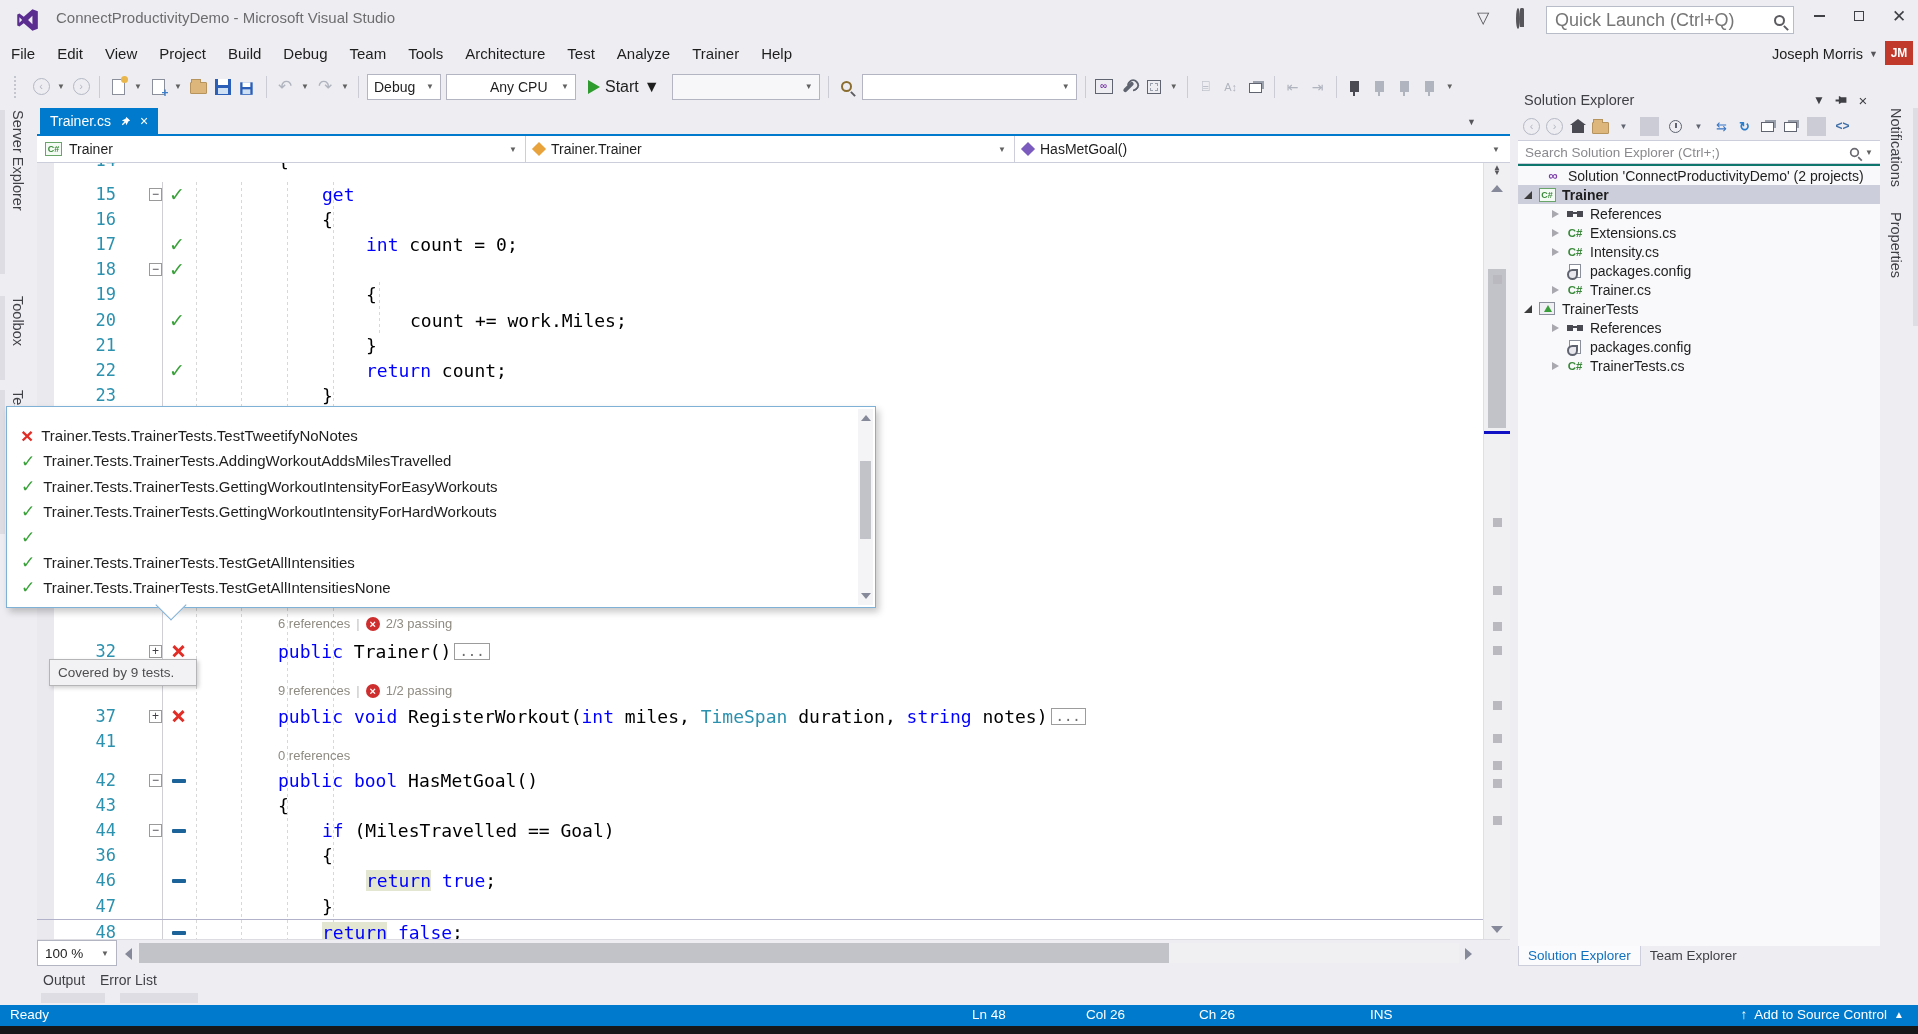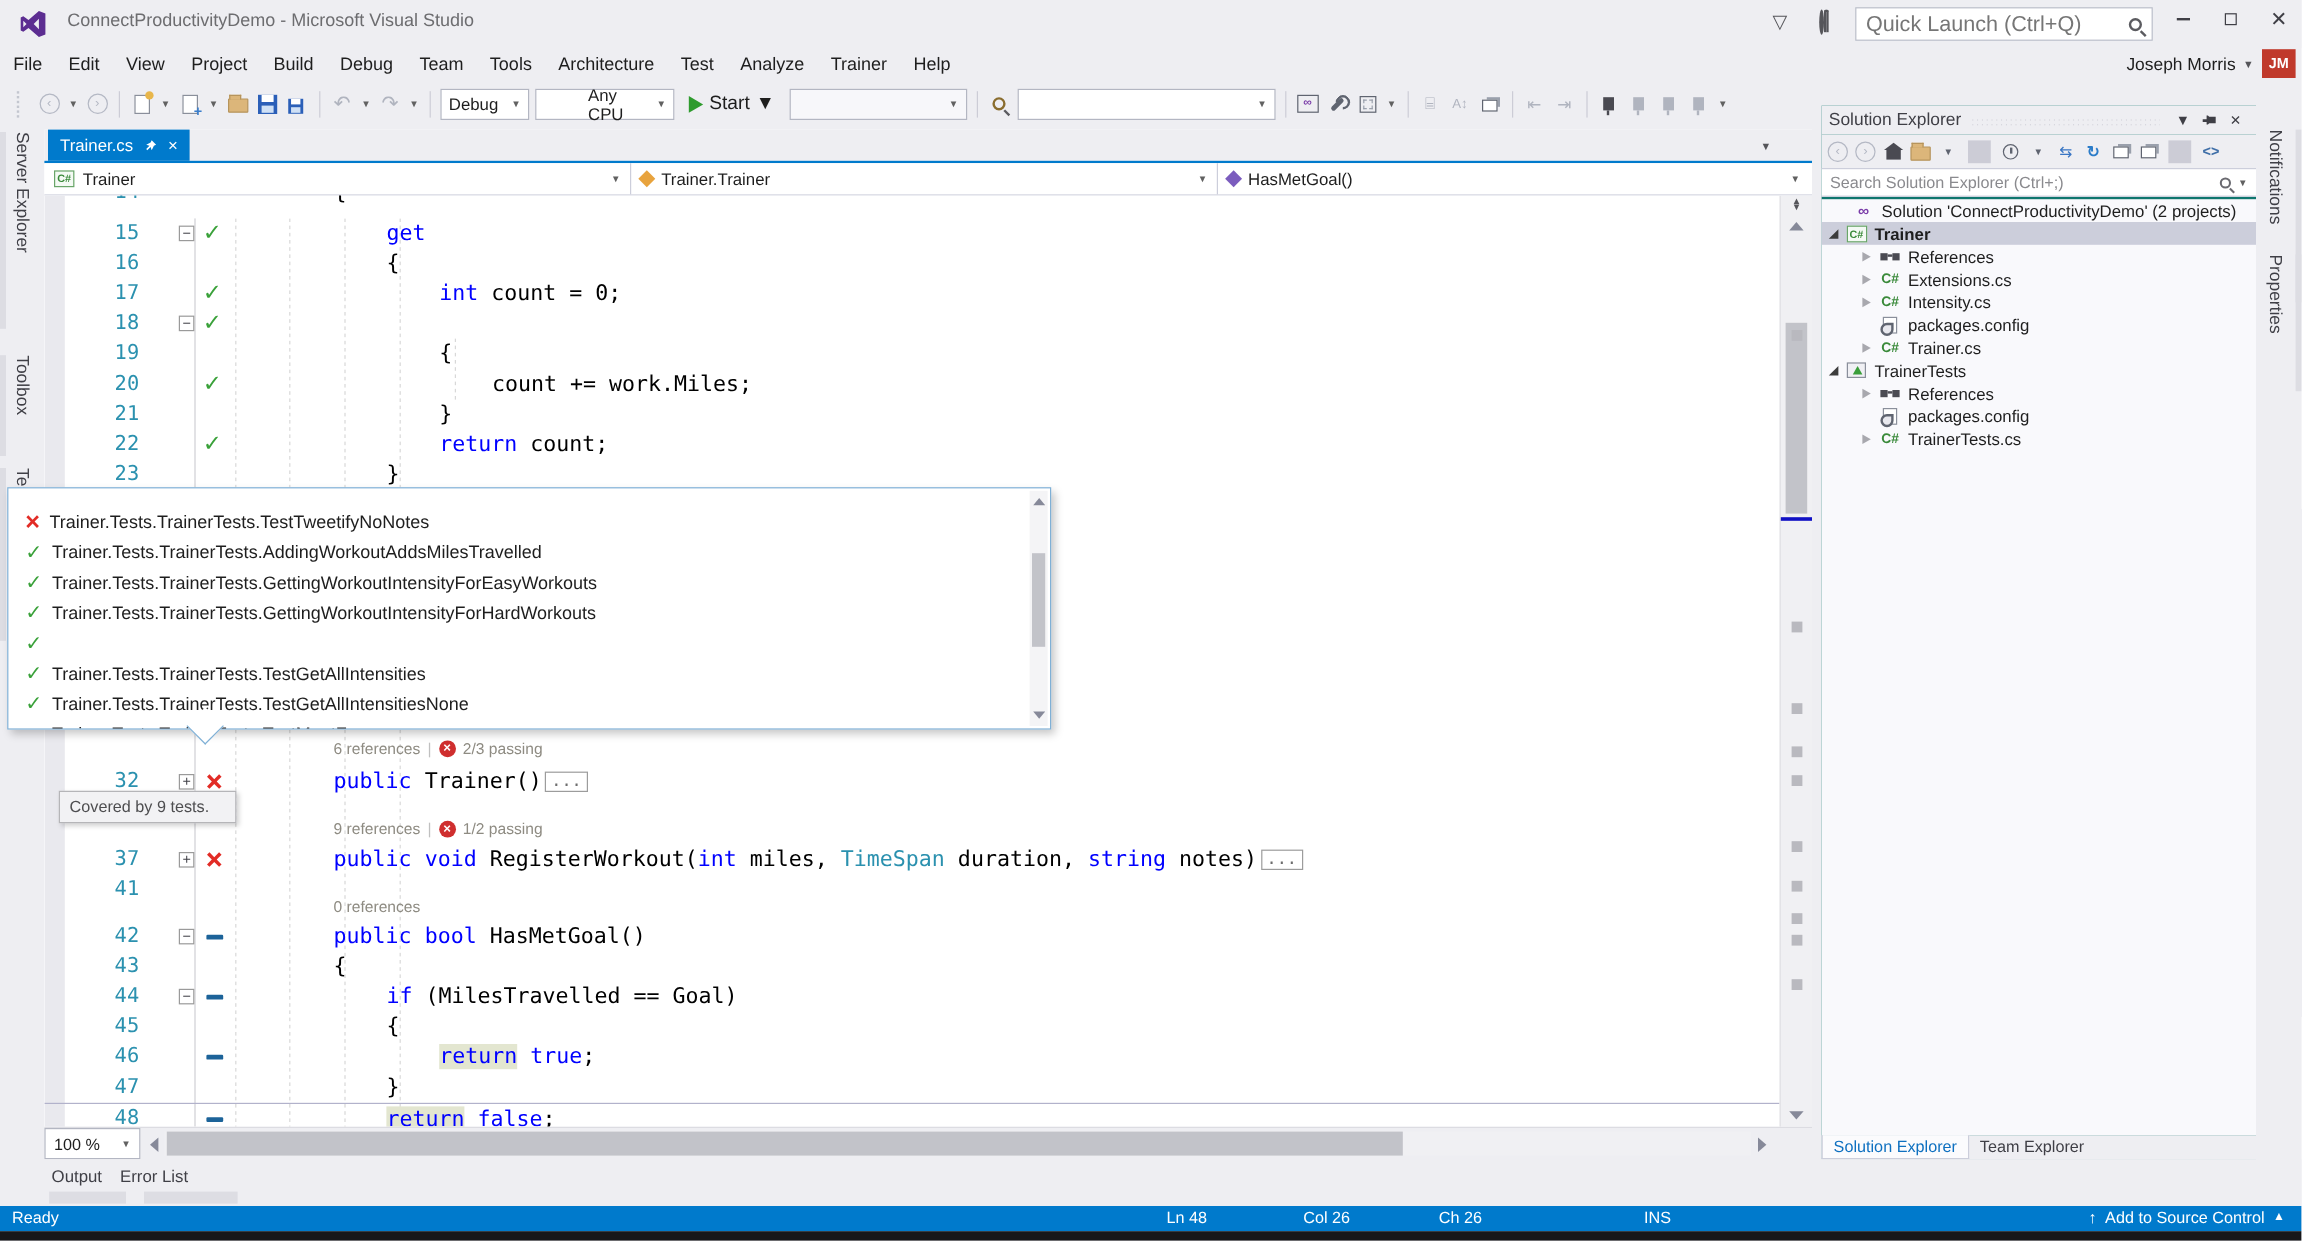--- a/index.html
+++ b/index.html
@@ -273,21 +273,21 @@
     <span class="tb-sep"></span>
     <span class="ic undo-redo">↶</span>
     <span class="ic ic-caret" style="font-size: 8px;">▼</span>
     <span class="ic undo-redo">↷</span>
     <span class="ic ic-caret" style="font-size: 8px;">▼</span>
     <span class="tb-sep"></span>
     <div class="combo" style="width: 74px;">
       <span>Debug</span>
       <span class="cbx-caret">▼</span>
     </div>
-    <div class="combo" style="width: 116px; padding-left: 43px;">
+    <div class="combo" style="width: 130px; padding-left: 43px;">
       <span>Any CPU</span>
       <span class="cbx-caret">▼</span>
     </div>
     <div class="start-btn">
       <span class="play"></span>
       <span>Start</span>
       <span class="cbx-caret">▼</span>
     </div>
     <div class="combo" style="width: 148px; background: rgb(247, 247, 250);">
       <span class="cbx-caret">▼</span>
@@ -480,21 +480,21 @@
           <span class="lnum">43</span>
           <span class="code-text" style="left: 241px;"><span class="tk-p">{</span></span>
         </div>
         <div class="code-row" style="top: 655px;">
           <span class="lnum">44</span>
           <span class="fold-box">−</span>
           <span class="cov cov-dash"></span>
           <span class="code-text" style="left: 285px;"><span class="tk-k">if</span><span class="tk-p"> (MilesTravelled == Goal)</span></span>
         </div>
         <div class="code-row" style="top: 680px;">
-          <span class="lnum">45</span>
+          <span class="lnum">36</span>
           <span class="code-text" style="left: 285px;"><span class="tk-p">{</span></span>
         </div>
         <div class="code-row" style="top: 705px;">
           <span class="lnum">46</span>
           <span class="cov cov-dash"></span>
           <span class="code-text" style="left: 329px;"><span class="tk-hk">return</span><span class="tk-p"> </span><span class="tk-k">true</span><span class="tk-p">;</span></span>
         </div>
         <div class="code-row" style="top: 731px;">
           <span class="lnum">47</span>
           <span class="code-text" style="left: 285px;"><span class="tk-p">}</span></span>

